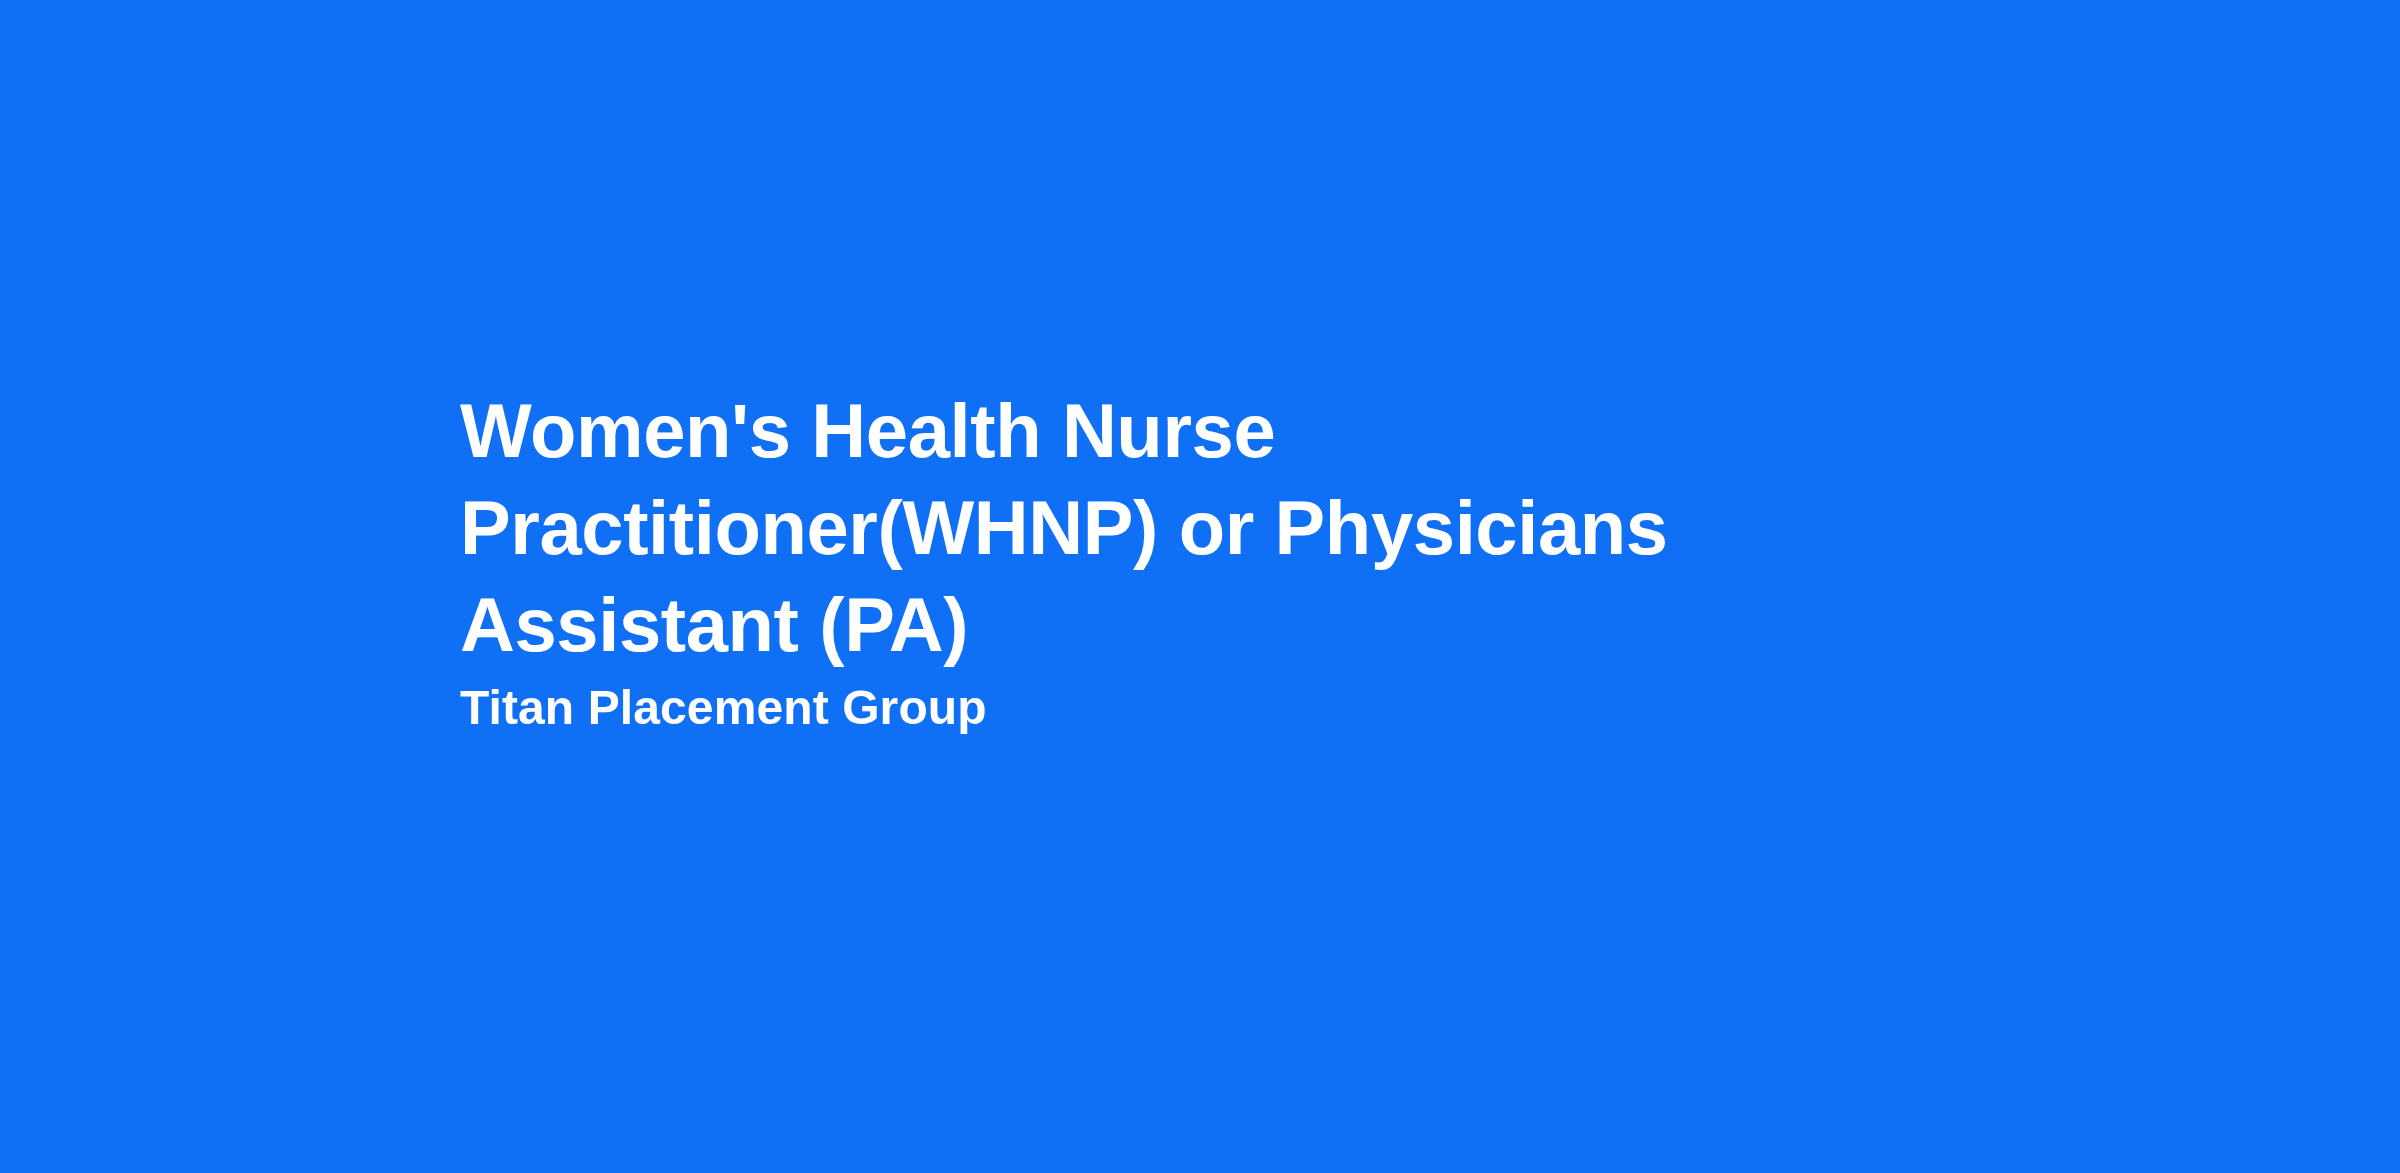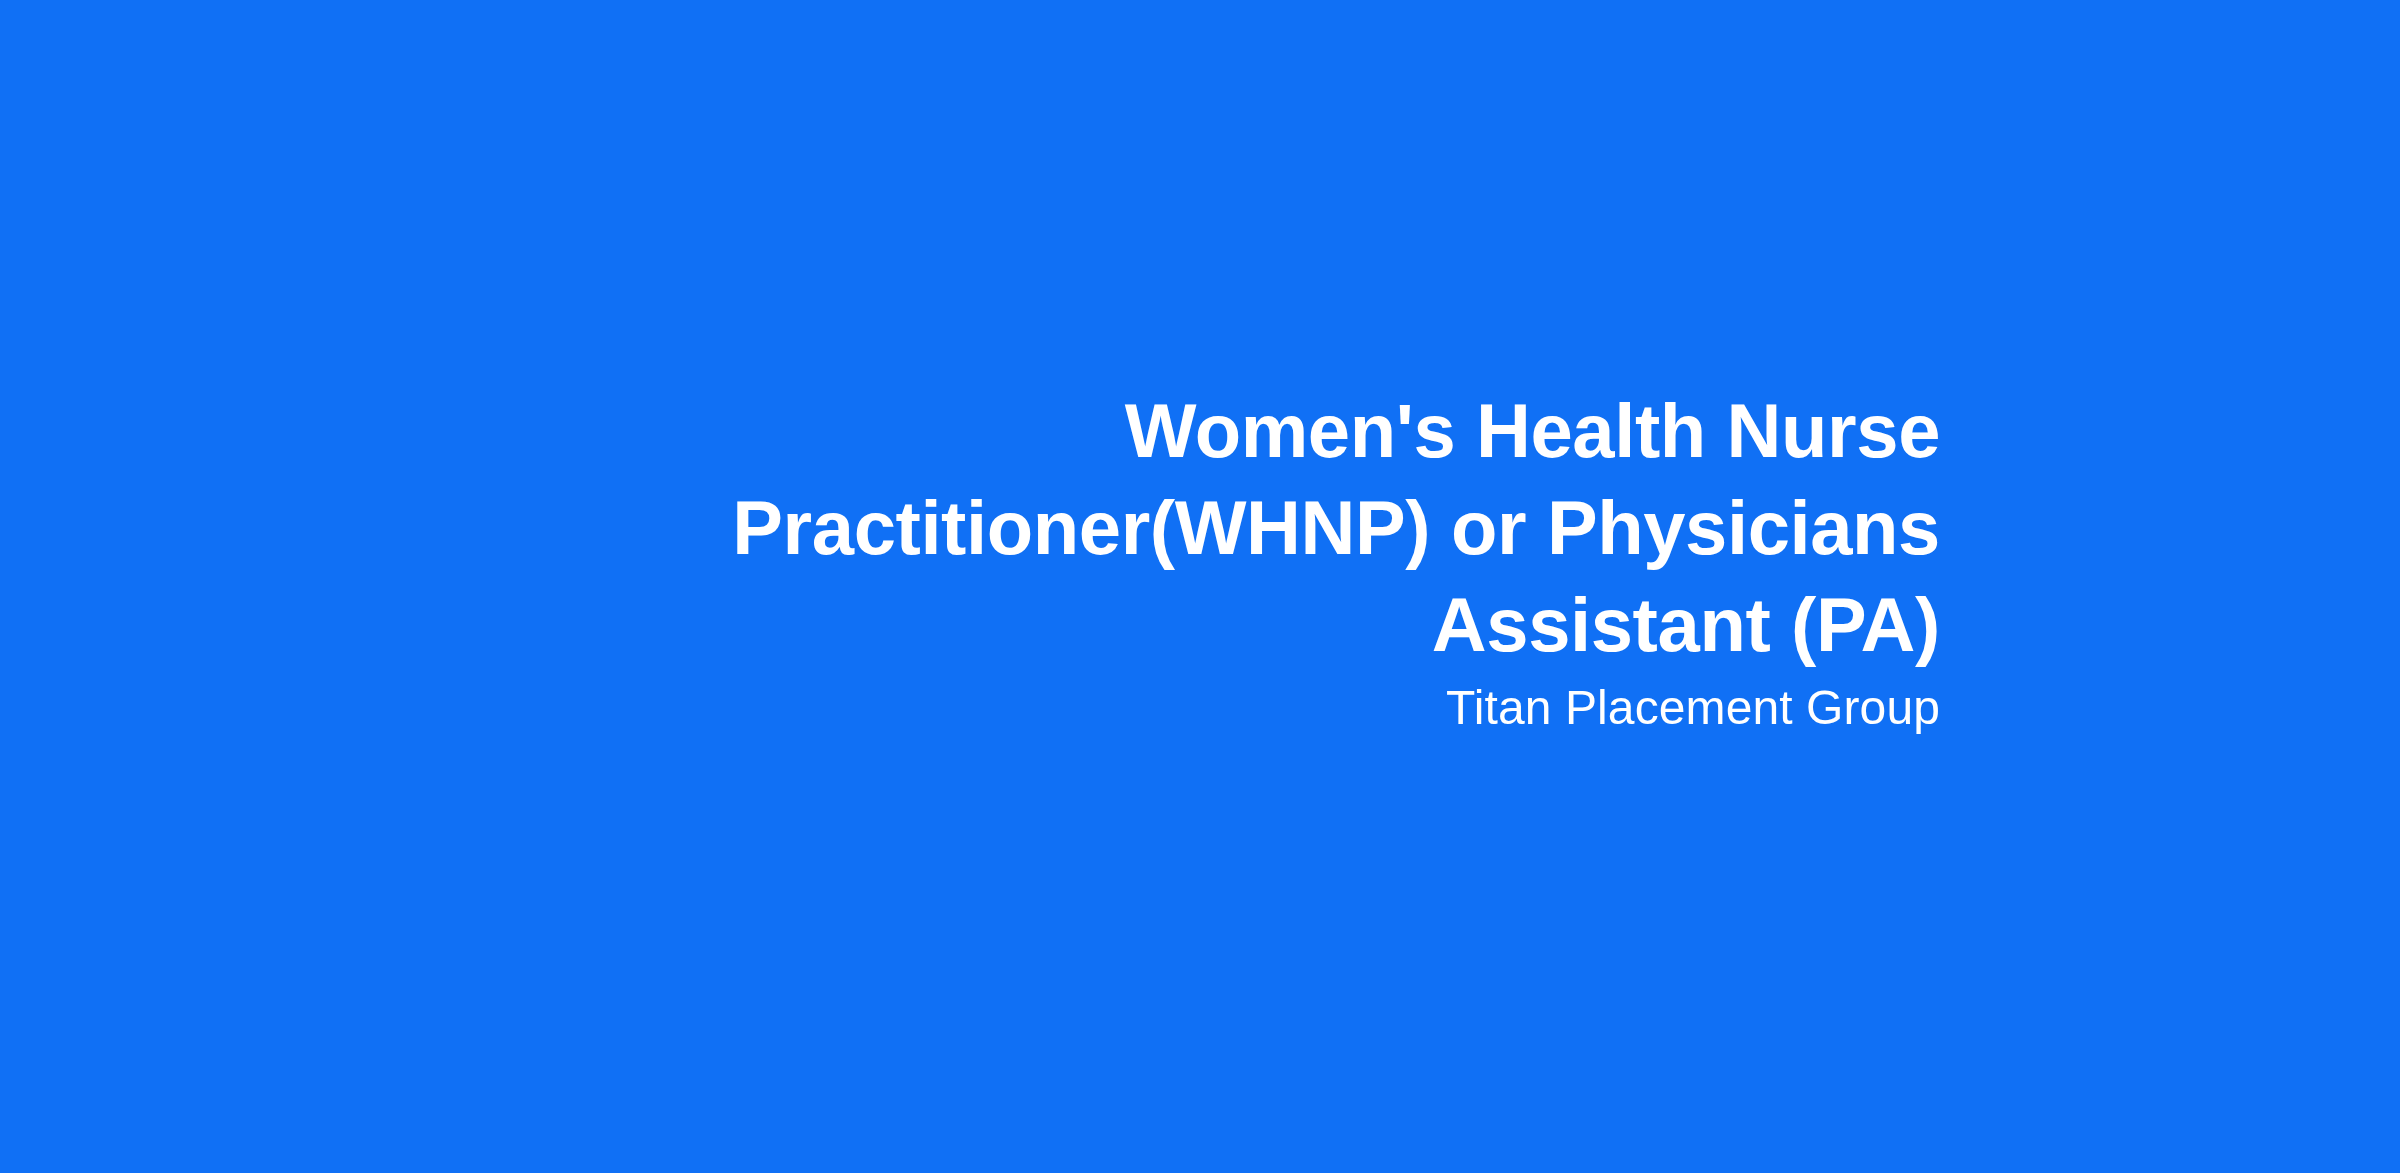--- a/index.html
+++ b/index.html
@@ -18,21 +18,21 @@
 
   .hero {
     box-sizing: border-box;
     width: 2400px;
     height: 1173px;
     background-color: #1070f5;
     display: flex;
     flex-direction: column;
     align-items: center;
     justify-content: center;
-    text-align: right;
+    text-align: left;
     padding: 0 400px;
     position: relative;
   }
 
   .hero-inner {
     width: 100%;
     max-width: 1480px;
     display: block;
     transform: translateY(-26px);
   }
@@ -49,21 +49,21 @@
     word-wrap: break-word;
     text-rendering: optimizeLegibility;
   }
 
   .company-name {
     margin: 4px 0 0 0;
     padding: 0;
     color: #ffffff;
     font-family: "Liberation Sans", sans-serif;
     font-size: 48px;
-    font-weight: 400;
+    font-weight: 700;
     line-height: 62px;
     letter-spacing: 0.1px;
   }
 </style>
 </head>
 <body>
 
 <div class="hero">
   <div class="hero-inner">
     <h1 class="job-title">Women's Health Nurse Practitioner(WHNP) or Physicians Assistant (PA)</h1>

